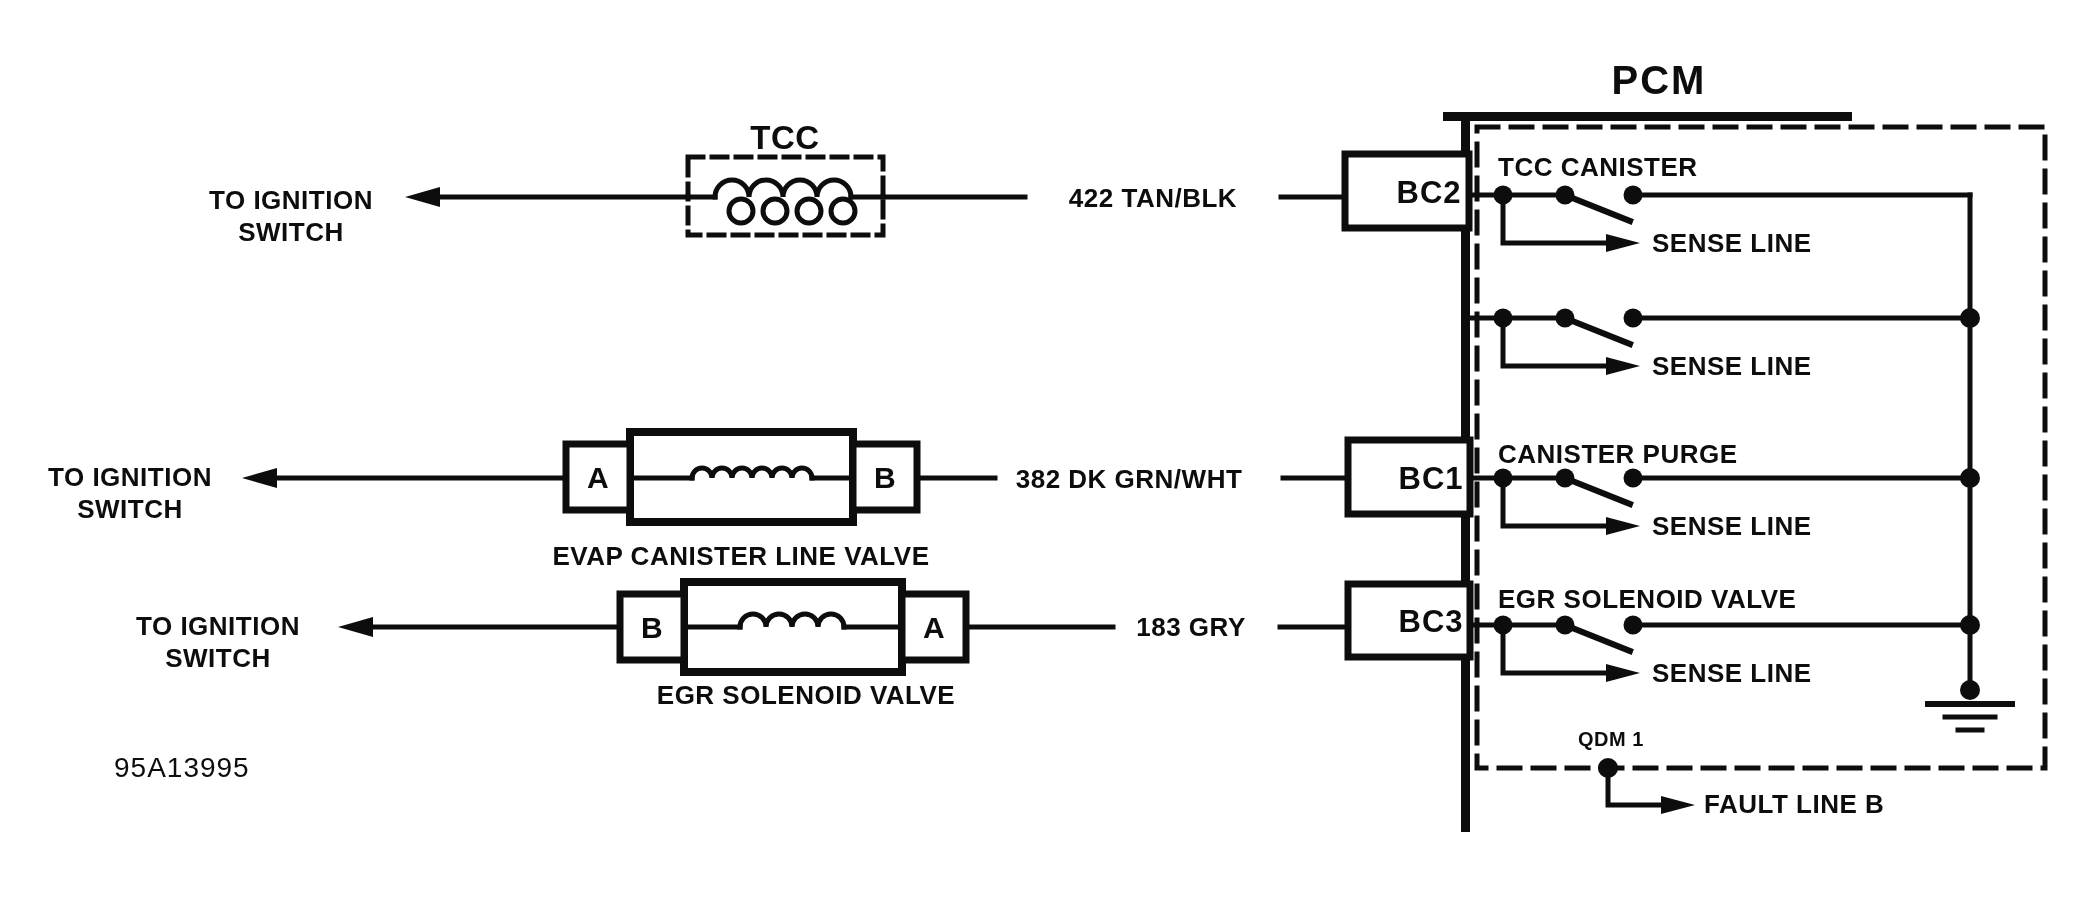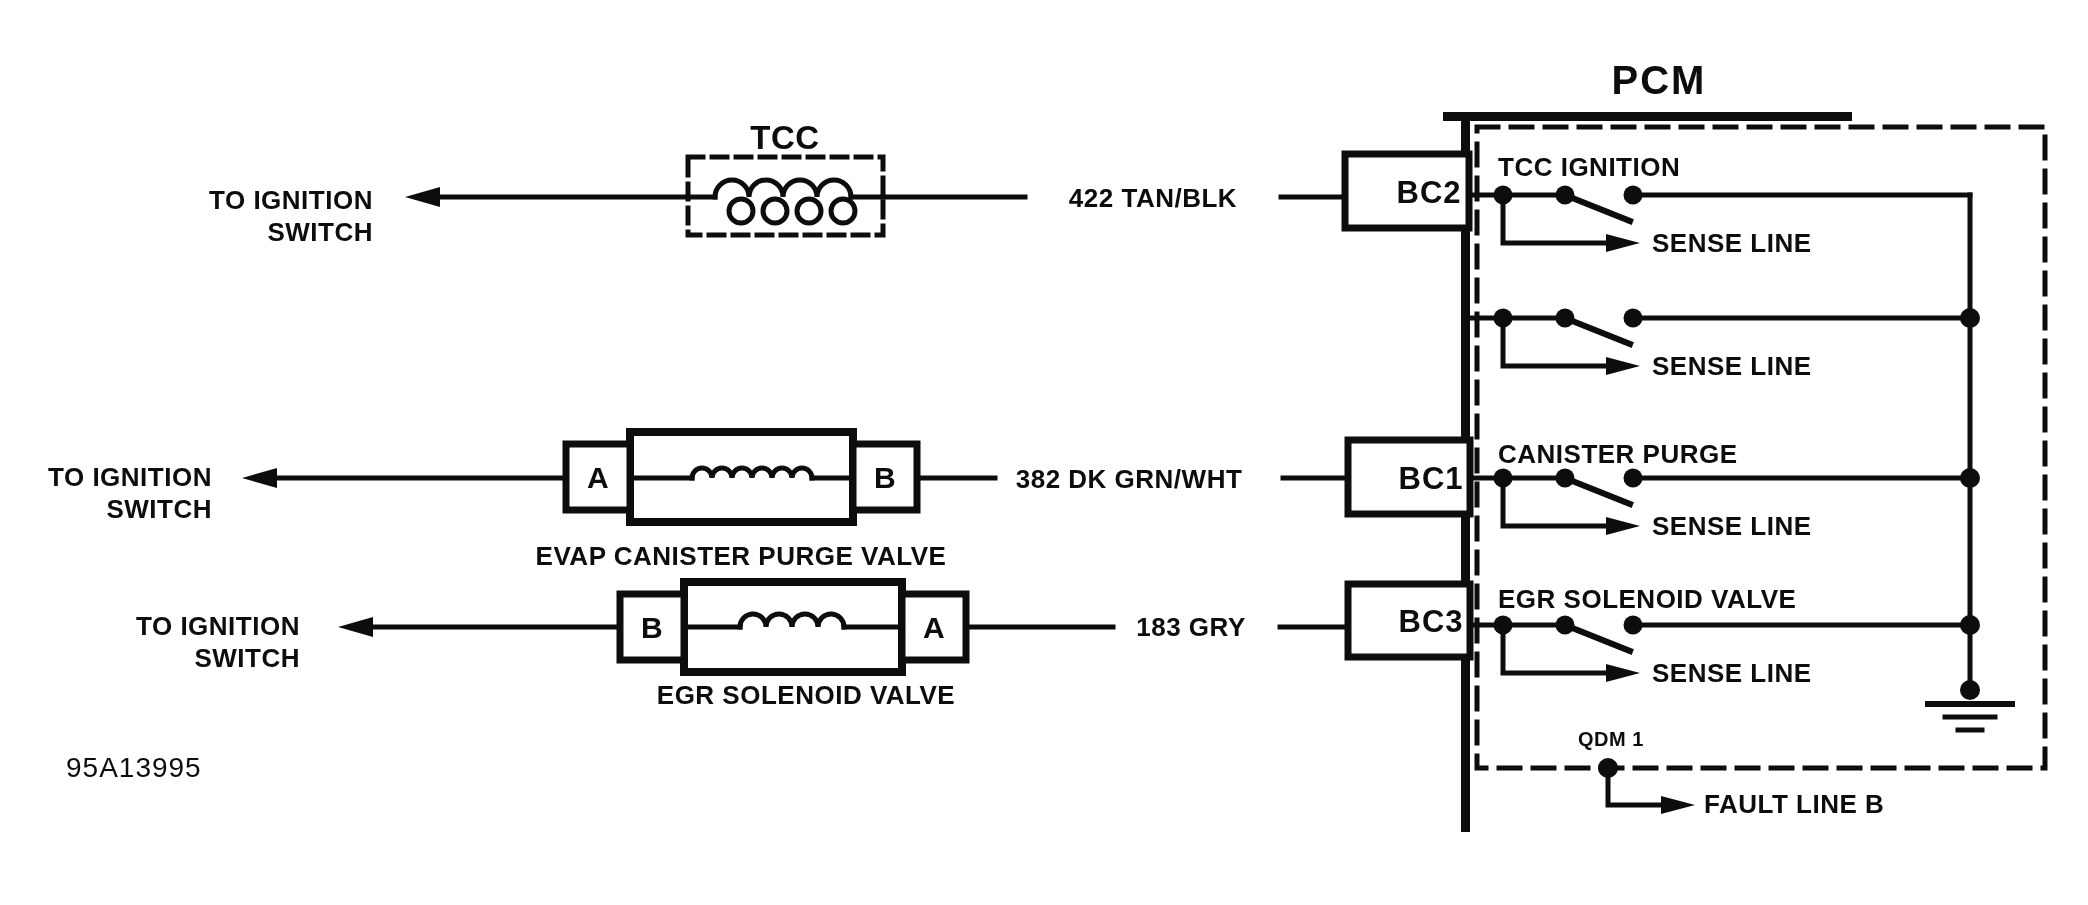--- a/index.html
+++ b/index.html
@@ -15,25 +15,25 @@
     position:absolute;
     font-weight:bold;
     font-size:26px;
     color:#0d0d0d;
     white-space:nowrap;
     letter-spacing:.5px;
     line-height:1;
   }
   .ctr{transform:translateX(-50%);text-align:center;}
   .mid{transform:translate(-50%,-50%);}
-  .two{text-align:right;line-height:32px;}
+  .two{text-align:center;line-height:32px;}
   .pcm-title{font-size:40px;letter-spacing:2px;}
   .bc{font-size:31px;letter-spacing:1px;margin-left:22px;}
   .term{font-size:30px;}
-  .idcode{font-weight:normal;font-size:28px;letter-spacing:1px;}
+  .idcode{font-weight:normal;font-size:28px;letter-spacing:1px;margin-left:48px;}
   .qdm{font-size:20px;}
 </style>
 </head>
 <body>
 
 <div id="stage">
 
   <svg id="art" width="2088" height="905" viewBox="0 0 2088 905">
     <g stroke="#0d0d0d" stroke-width="5" fill="none" stroke-linecap="square">
 
@@ -168,37 +168,37 @@
   <div class="lbl ctr two" style="left:130px;top:461px">
     <div>TO IGNITION</div>
     <div>SWITCH</div>
   </div>
   <div class="lbl ctr two" style="left:218px;top:610px">
     <div>TO IGNITION</div>
     <div>SWITCH</div>
   </div>
 
   <div class="lbl ctr" style="left:785px;top:121px;font-size:33px">TCC</div>
-  <div class="lbl ctr" style="left:741px;top:543px">EVAP CANISTER PURGE VALVE</div>
+  <div class="lbl ctr" style="left:741px;top:543px">EVAP CANISTER LINE VALVE</div>
   <div class="lbl ctr" style="left:806px;top:682px">EGR SOLENOID VALVE</div>
 
   <div class="lbl mid term" style="left:598px;top:478px">A</div>
   <div class="lbl mid term" style="left:885px;top:478px">B</div>
   <div class="lbl mid term" style="left:652px;top:628px">B</div>
   <div class="lbl mid term" style="left:934px;top:628px">A</div>
 
   <div class="lbl ctr" style="left:1153px;top:185px">422 TAN/BLK</div>
   <div class="lbl ctr" style="left:1129px;top:466px">382 DK GRN/WHT</div>
   <div class="lbl ctr" style="left:1191px;top:614px">183 GRY</div>
 
   <div class="lbl mid bc" style="left:1407px;top:192px">BC2</div>
   <div class="lbl mid bc" style="left:1409px;top:478px">BC1</div>
   <div class="lbl mid bc" style="left:1409px;top:621px">BC3</div>
 
-  <div class="lbl" style="left:1498px;top:154px">TCC IGNITION</div>
+  <div class="lbl" style="left:1498px;top:154px">TCC CANISTER</div>
   <div class="lbl" style="left:1498px;top:441px">CANISTER PURGE</div>
   <div class="lbl" style="left:1498px;top:586px">EGR SOLENOID VALVE</div>
 
   <div class="lbl" style="left:1652px;top:230px">SENSE LINE</div>
   <div class="lbl" style="left:1652px;top:353px">SENSE LINE</div>
   <div class="lbl" style="left:1652px;top:513px">SENSE LINE</div>
   <div class="lbl" style="left:1652px;top:660px">SENSE LINE</div>
 
   <div class="lbl qdm" style="left:1578px;top:729px">QDM 1</div>
   <div class="lbl" style="left:1704px;top:791px">FAULT LINE B</div>

